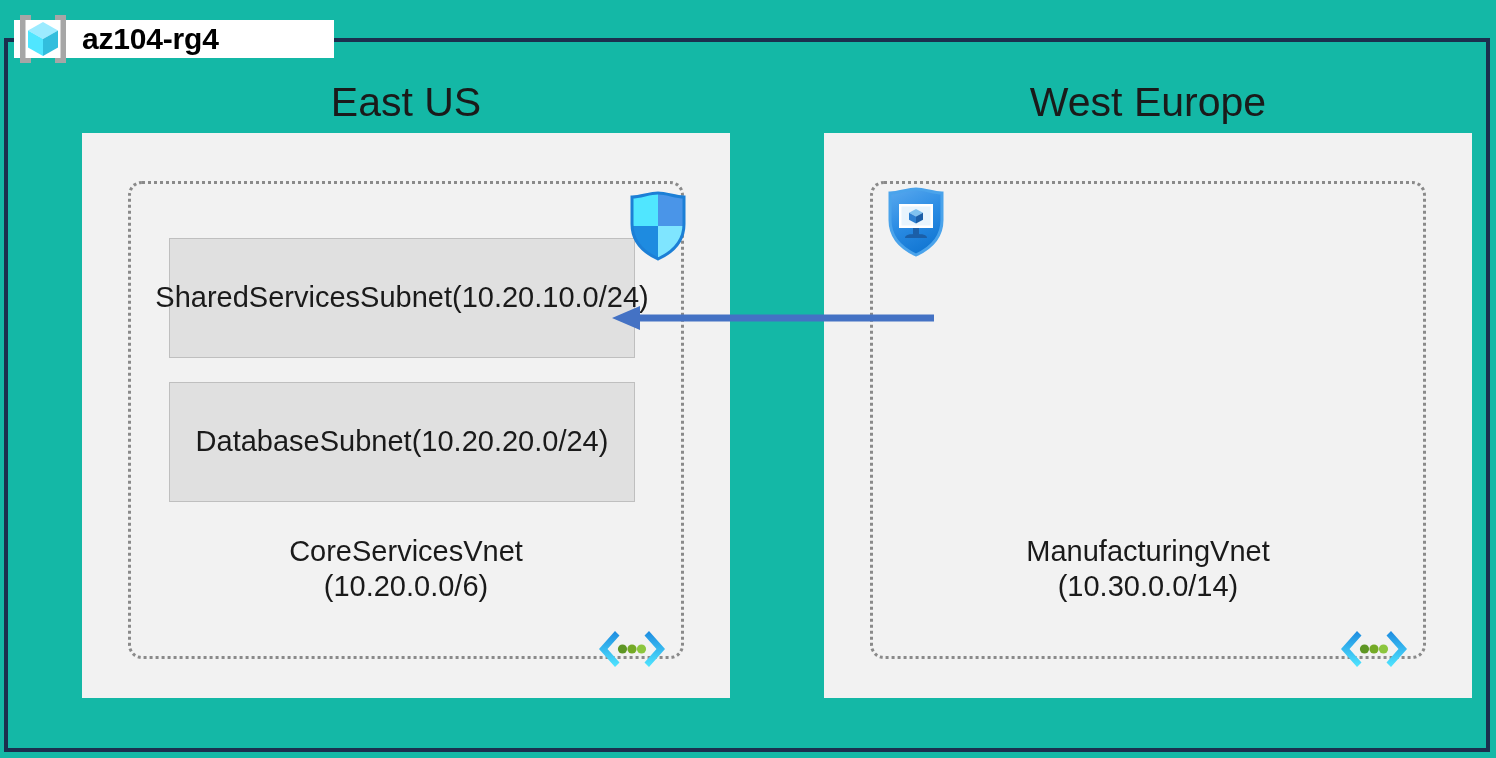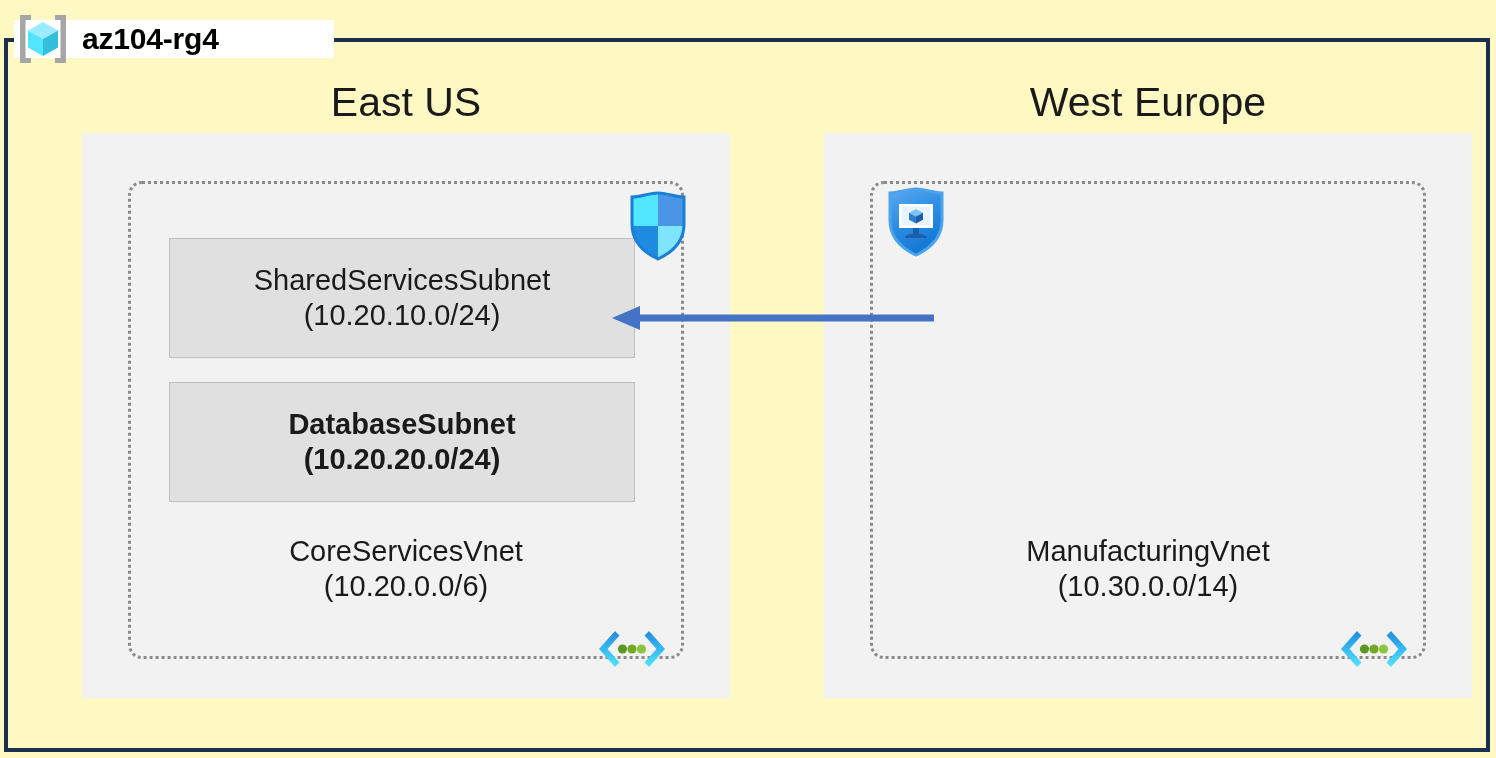--- a/index.html
+++ b/index.html
@@ -10,21 +10,21 @@
   }
   body {
     font-family: "Liberation Sans", sans-serif;
     -webkit-font-smoothing: antialiased;
   }
 
   #canvas {
     position: relative;
     width: 1496px;
     height: 758px;
-    background: #fef9c3;
+    background: #14b8a6;
     overflow: hidden;
   }
 
   
   .rg-frame {
     position: absolute;
     left: 4px;
     top: 38px;
     width: 1486px;
     height: 714px;
@@ -105,26 +105,25 @@
 
   .subnet {
     position: absolute;
     left: 38px;
     width: 466px;
     height: 120px;
     background: #E0E0E0;
     border: 1px solid #BFBFBF;
     box-sizing: border-box;
     display: flex;
-    flex-direction: column;
     align-items: center;
     justify-content: center;
   }
   .subnet-1 { top: 54px; }
-  .subnet-2 { top: 198px; font-weight: bold; }
+  .subnet-2 { top: 198px; }
 
   .subnet-name,
   .vnet-name {
     font-size: 29px;
     color: #1a1a1a;
     line-height: 1.22;
     text-align: center;
     white-space: nowrap;
   }
   .subnet-cidr,

